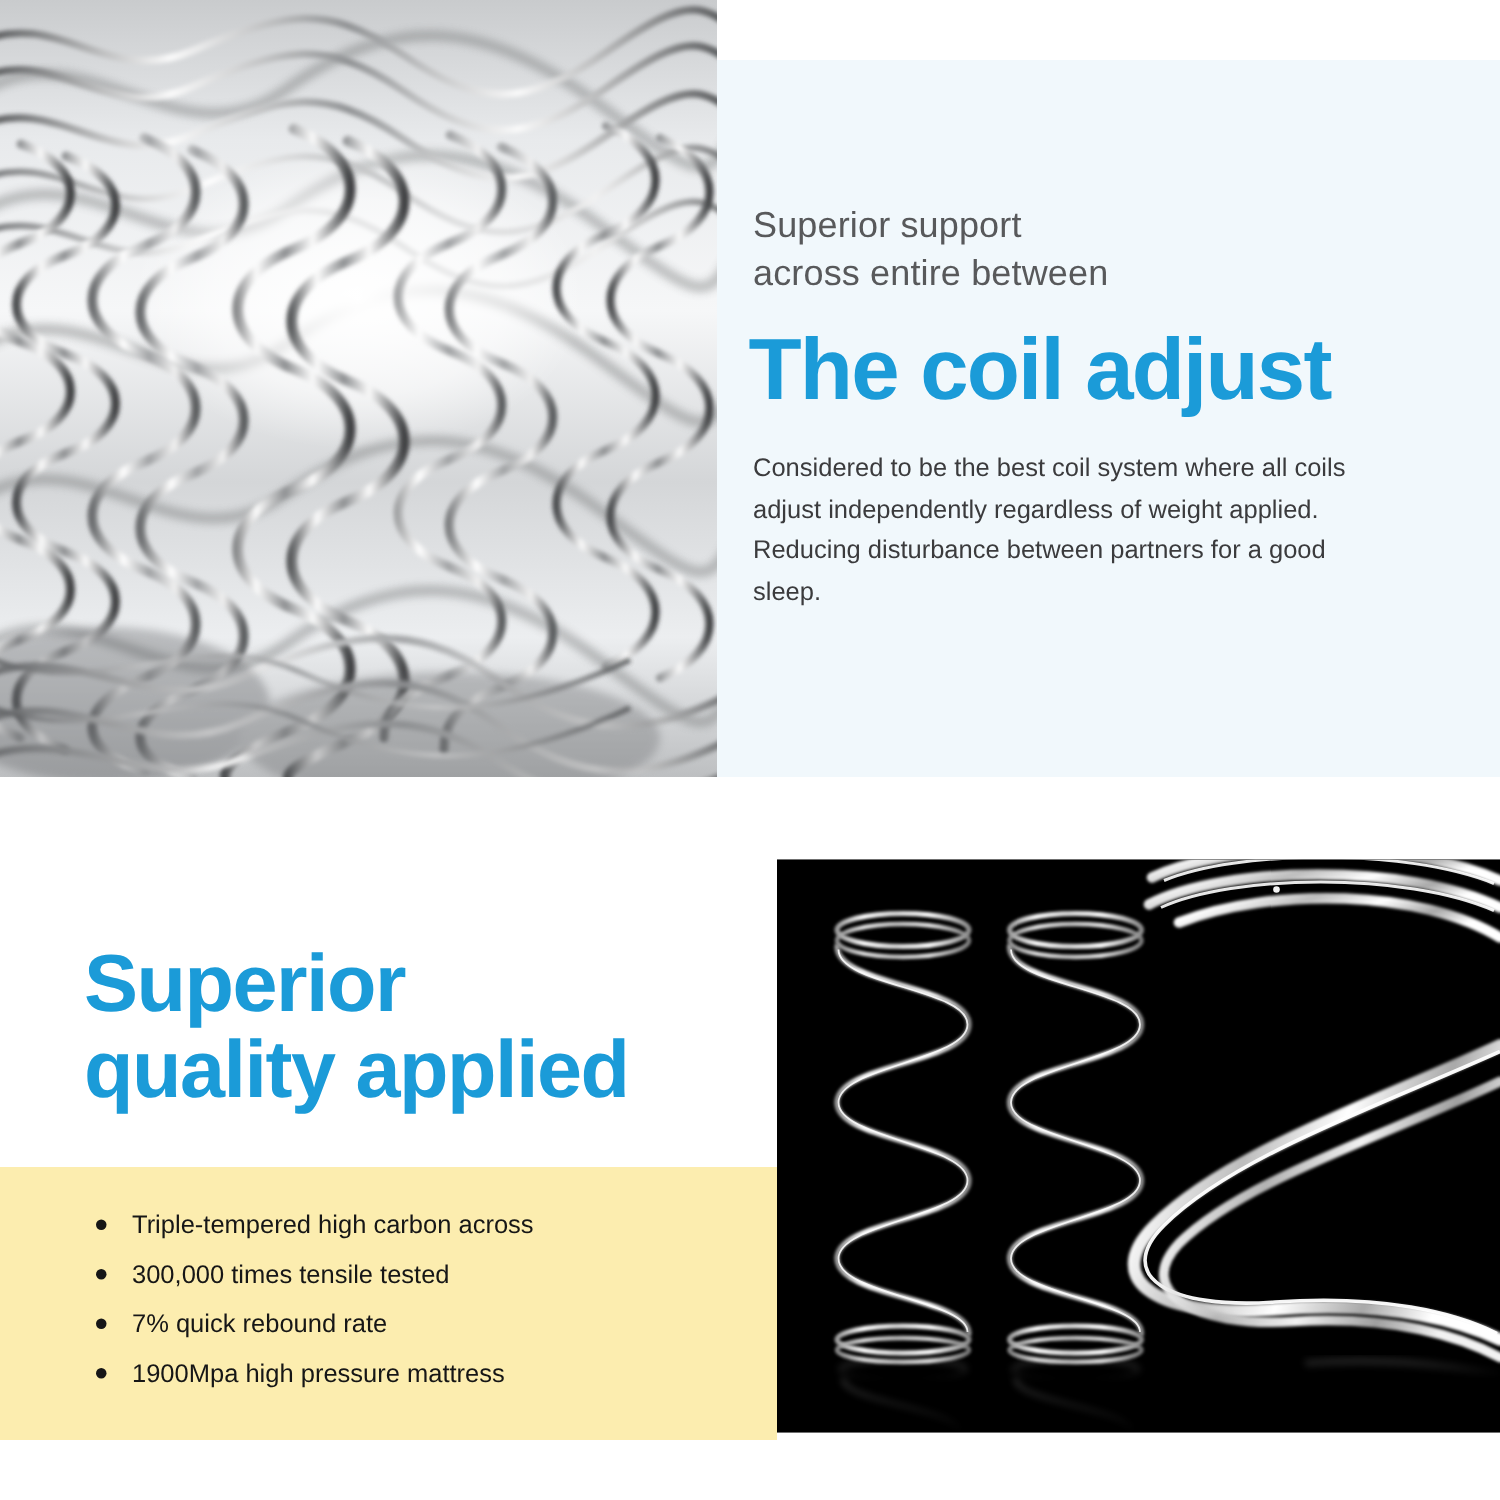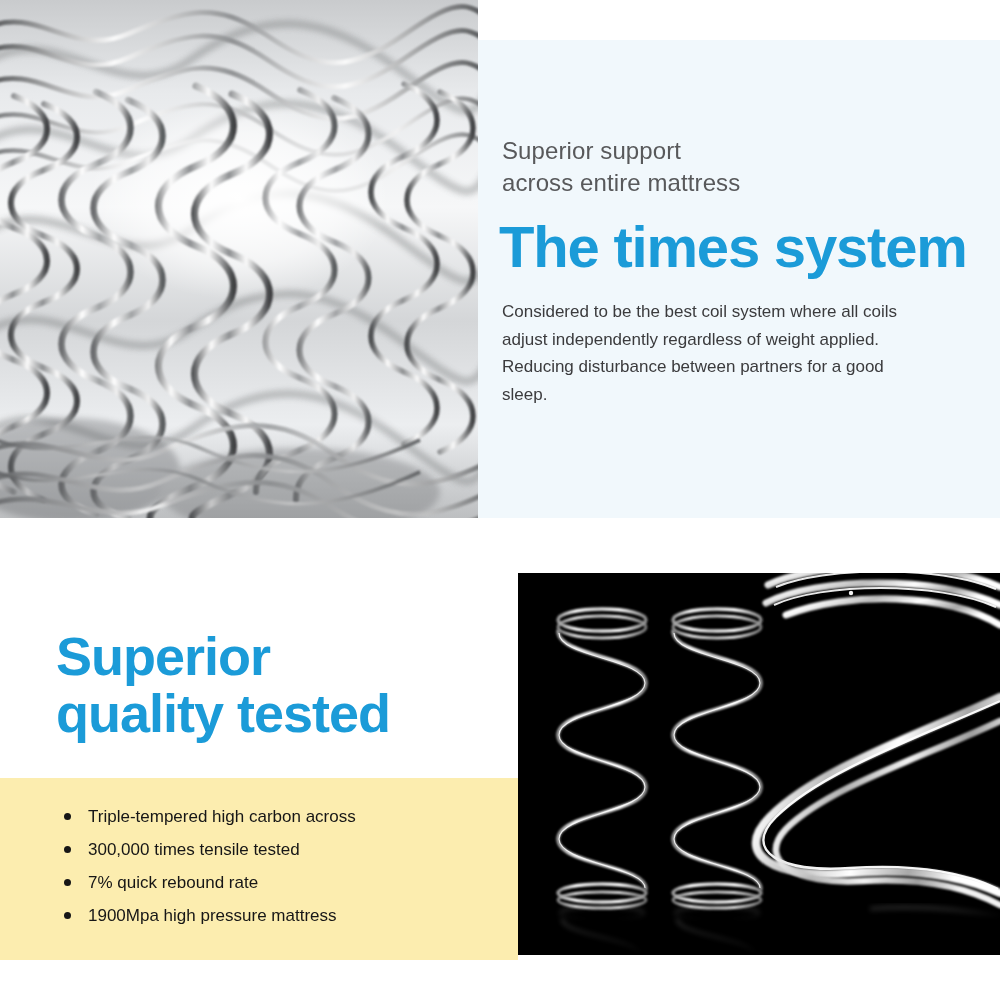--- a/index.html
+++ b/index.html
@@ -188,32 +188,32 @@
         <ellipse cx="70" cy="470" rx="110" ry="52" fill="#5a5c5e"></ellipse>
         <ellipse cx="300" cy="492" rx="140" ry="44" fill="#6a6c6e"></ellipse>
       </g>
     </svg>
   </div>
 
   <div class="panel-blue">
 
     <div class="kicker">
       <div>Superior support</div>
-      <div>across entire mattress</div>
+      <div>across entire between</div>
     </div>
 
-    <div class="headline-blue-1">The times system</div>
+    <div class="headline-blue-1">The coil adjust</div>
 
     <p class="body-copy">Considered to be the best coil system where all coils adjust independently regardless of weight applied. Reducing disturbance between partners for a good sleep.</p>
   </div>
 
 
   <div class="headline-blue-2">
     <div>Superior</div>
-    <div>quality tested</div>
+    <div>quality applied</div>
   </div>
 
   <div class="panel-cream">
     <ul class="bullet-list">
       <li class="bullet-item">Triple-tempered high carbon across</li>
       <li class="bullet-item">300,000 times tensile tested</li>
       <li class="bullet-item">7% quick rebound rate</li>
       <li class="bullet-item">1900Mpa high pressure mattress</li>
     </ul>
   </div>

